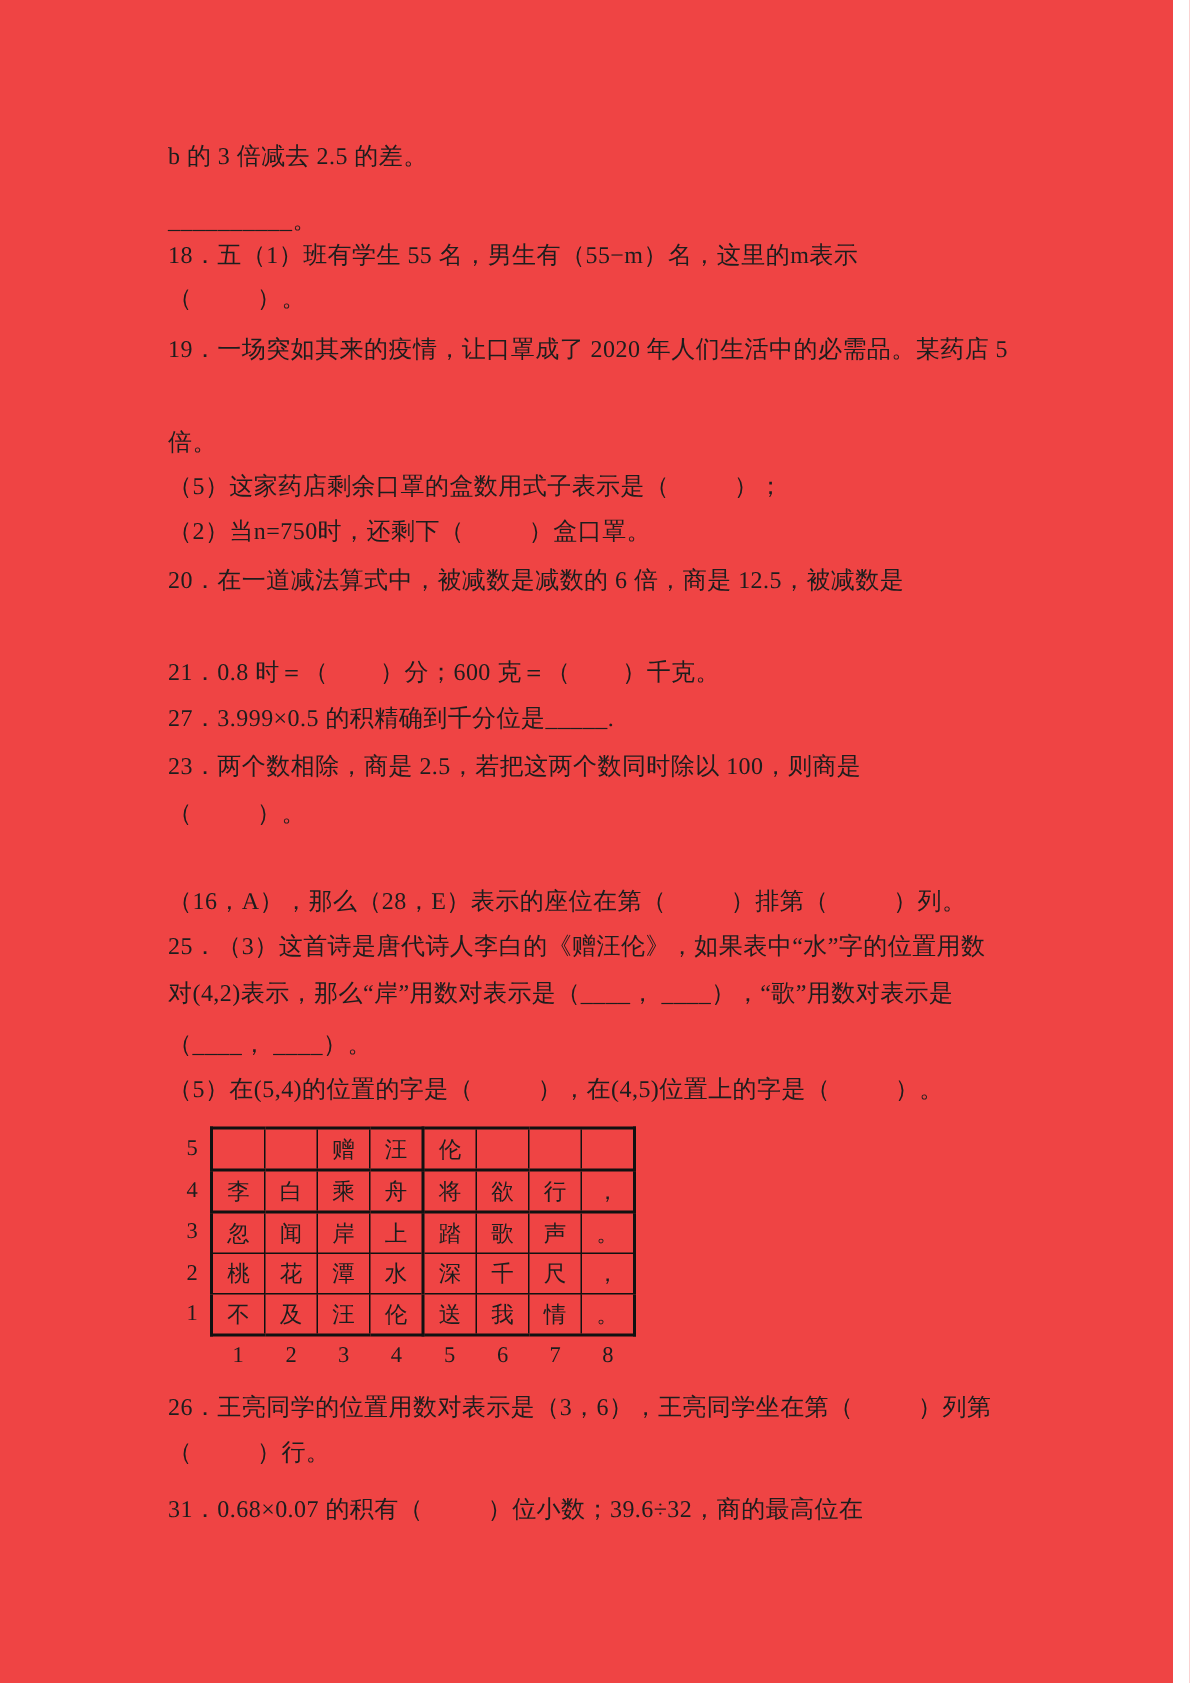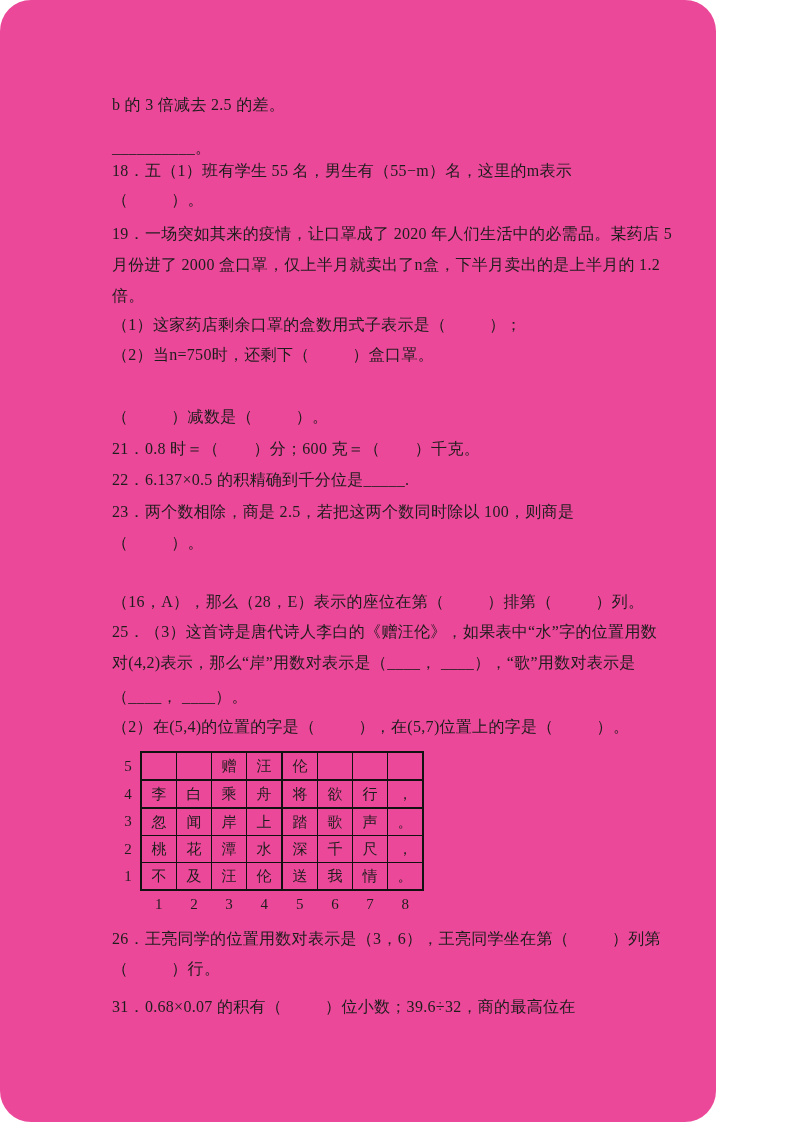--- a/index.html
+++ b/index.html
@@ -1,23 +1,22 @@
 <!DOCTYPE html>
 <html><head>
 <meta charset="utf-8">
 <style>
   html,body { margin:0; padding:0; background:#ffffff; }
   .page {
     position:relative;
-    width:716px; height:1122px;
-    background:#ec4899;
+    width:782px; height:1122px;
+    background:#ef4444;
     font-family:"Liberation Serif","DejaVu Serif",serif;
     color:#1d1d1d;
     overflow:hidden;
-    border-radius:31px;
   }
   .line {
     position:absolute;
     left:112px;
     font-size:16px;
     line-height:21px;
     white-space:pre;
     letter-spacing:0.3px;
   }
   .poem {
@@ -51,34 +50,33 @@
 </head>
 <body>
 
 <div class="page">
 
   <div class="line" style="top:94px">b 的 3 倍减去 2.5 的差。</div>
   <div class="line" style="top:137px">__________。</div>
   <div class="line" style="top:160px">18．五（1）班有学生 55 名，男生有（55−m）名，这里的m表示</div>
   <div class="line" style="top:189px">（          ）。</div>
   <div class="line" style="top:223px">19．一场突如其来的疫情，让口罩成了 2020 年人们生活中的必需品。某药店 5</div>
-  <div class="line" style="top:254px">月份进了 2000 盒口罩，仅上半月就卖出了n盒，下半月卖出的是上半月的 1.2</div>
   <div class="line" style="top:285px">倍。</div>
-  <div class="line" style="top:314px">（1）这家药店剩余口罩的盒数用式子表示是（          ）；</div>
+  <div class="line" style="top:314px">（5）这家药店剩余口罩的盒数用式子表示是（          ）；</div>
   <div class="line" style="top:344px">（2）当n=750时，还剩下（          ）盒口罩。</div>
-  <div class="line" style="top:406px">（          ）减数是（          ）。</div>
+  <div class="line" style="top:377px">20．在一道减法算式中，被减数是减数的 6 倍，商是 12.5，被减数是</div>
   <div class="line" style="top:438px">21．0.8 时＝（        ）分；600 克＝（        ）千克。</div>
-  <div class="line" style="top:469px">22．6.137×0.5 的积精确到千分位是_____.</div>
+  <div class="line" style="top:469px">27．3.999×0.5 的积精确到千分位是_____.</div>
   <div class="line" style="top:501px">23．两个数相除，商是 2.5，若把这两个数同时除以 100，则商是</div>
   <div class="line" style="top:532px">（          ）。</div>
   <div class="line" style="top:591px">（16，A），那么（28，E）表示的座位在第（          ）排第（          ）列。</div>
   <div class="line" style="top:621px">25．（3）这首诗是唐代诗人李白的《赠汪伦》，如果表中“水”字的位置用数</div>
   <div class="line" style="top:652px">对(4,2)表示，那么“岸”用数对表示是（____， ____），“歌”用数对表示是</div>
   <div class="line" style="top:686px">（____， ____）。</div>
-  <div class="line" style="top:716px">（2）在(5,4)的位置的字是（          ），在(5,7)位置上的字是（          ）。</div>
+  <div class="line" style="top:716px">（5）在(5,4)的位置的字是（          ），在(4,5)位置上的字是（          ）。</div>
   <div class="line" style="top:928px">26．王亮同学的位置用数对表示是（3，6），王亮同学坐在第（          ）列第</div>
   <div class="line" style="top:958px">（          ）行。</div>
   <div class="line" style="top:996px">31．0.68×0.07 的积有（          ）位小数；39.6÷32，商的最高位在</div>
 
   <table class="poem">
     <tbody>
         <tr>
       <td class="rlabel">5</td>
       <td class="cell tT tB tL"></td>
       <td class="cell tT tB"></td>

